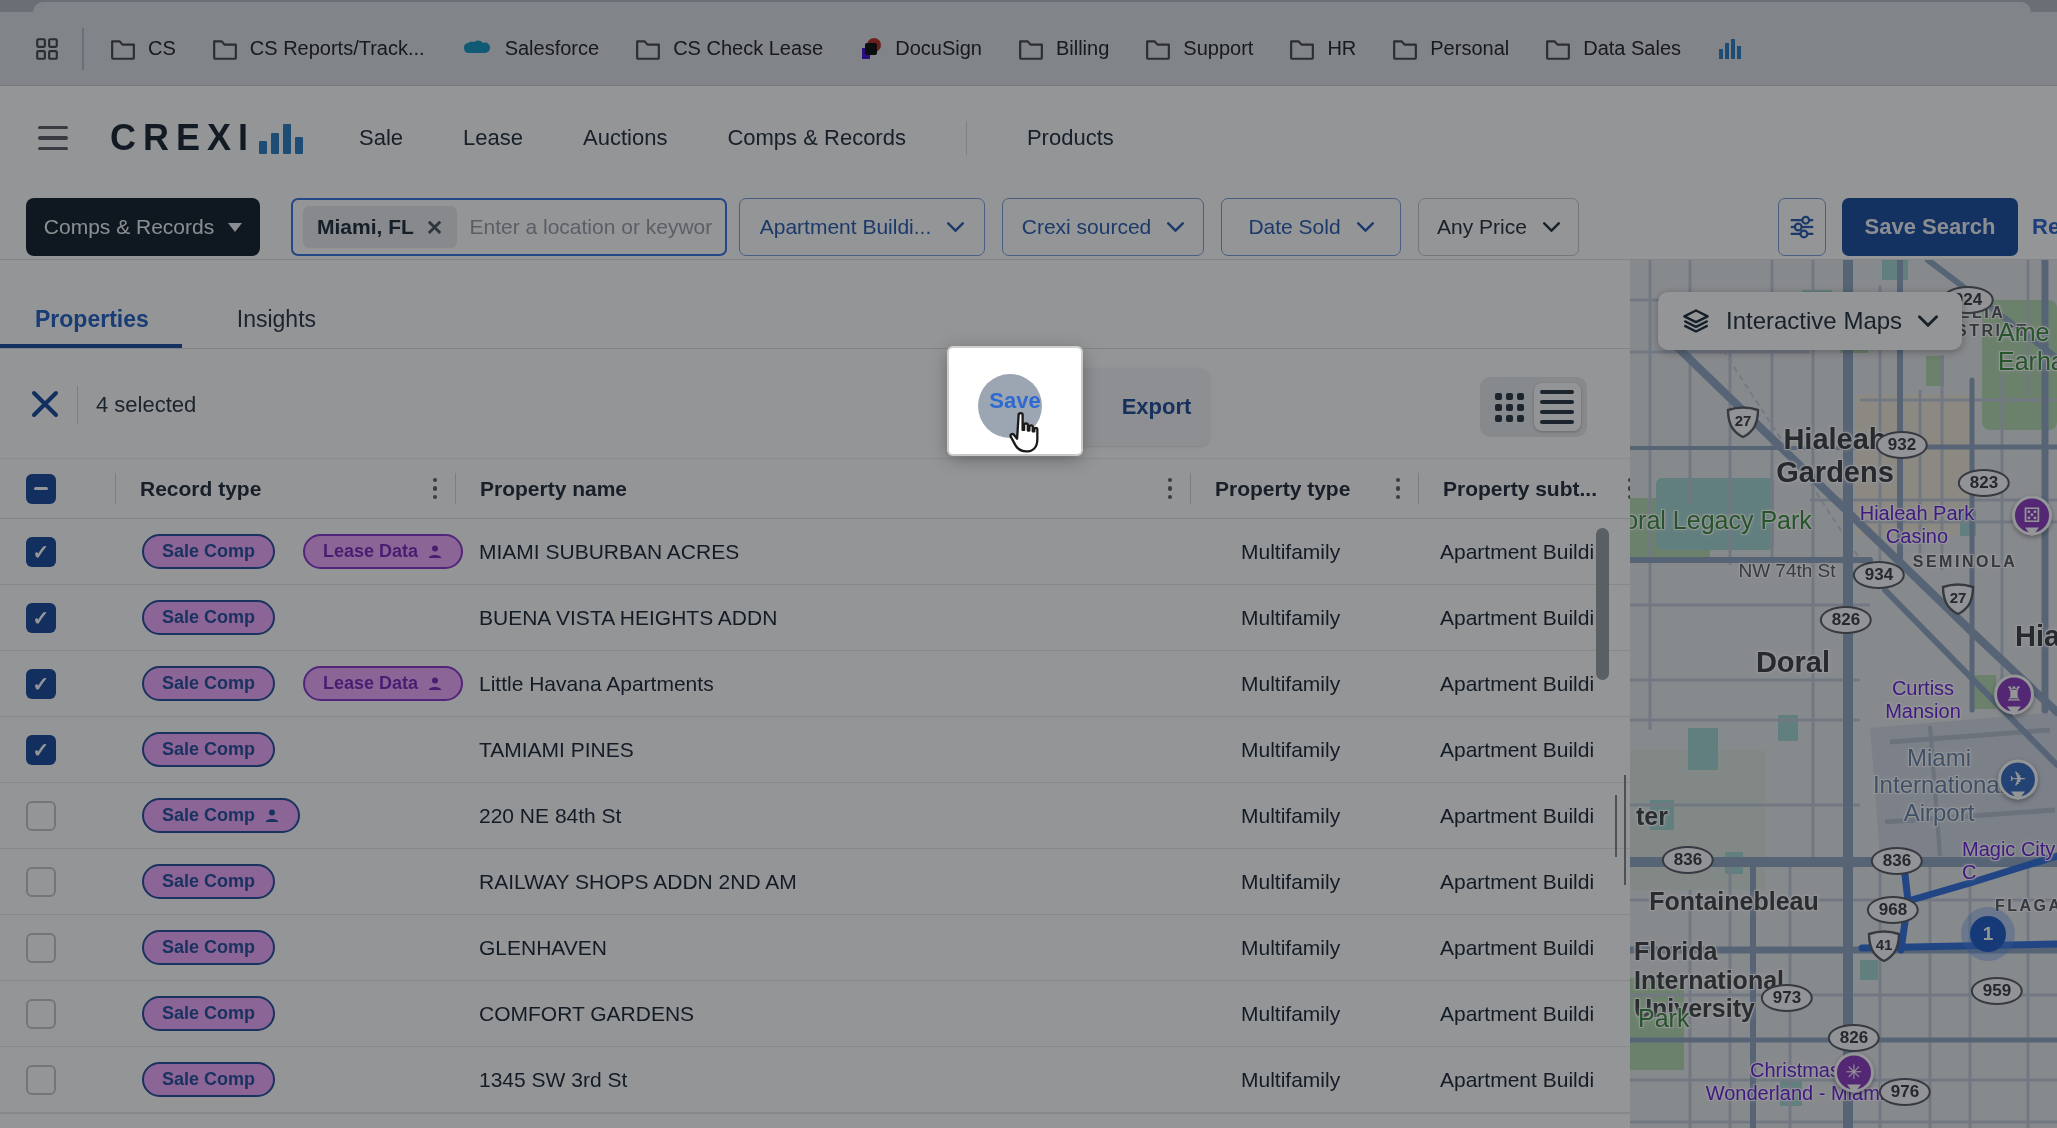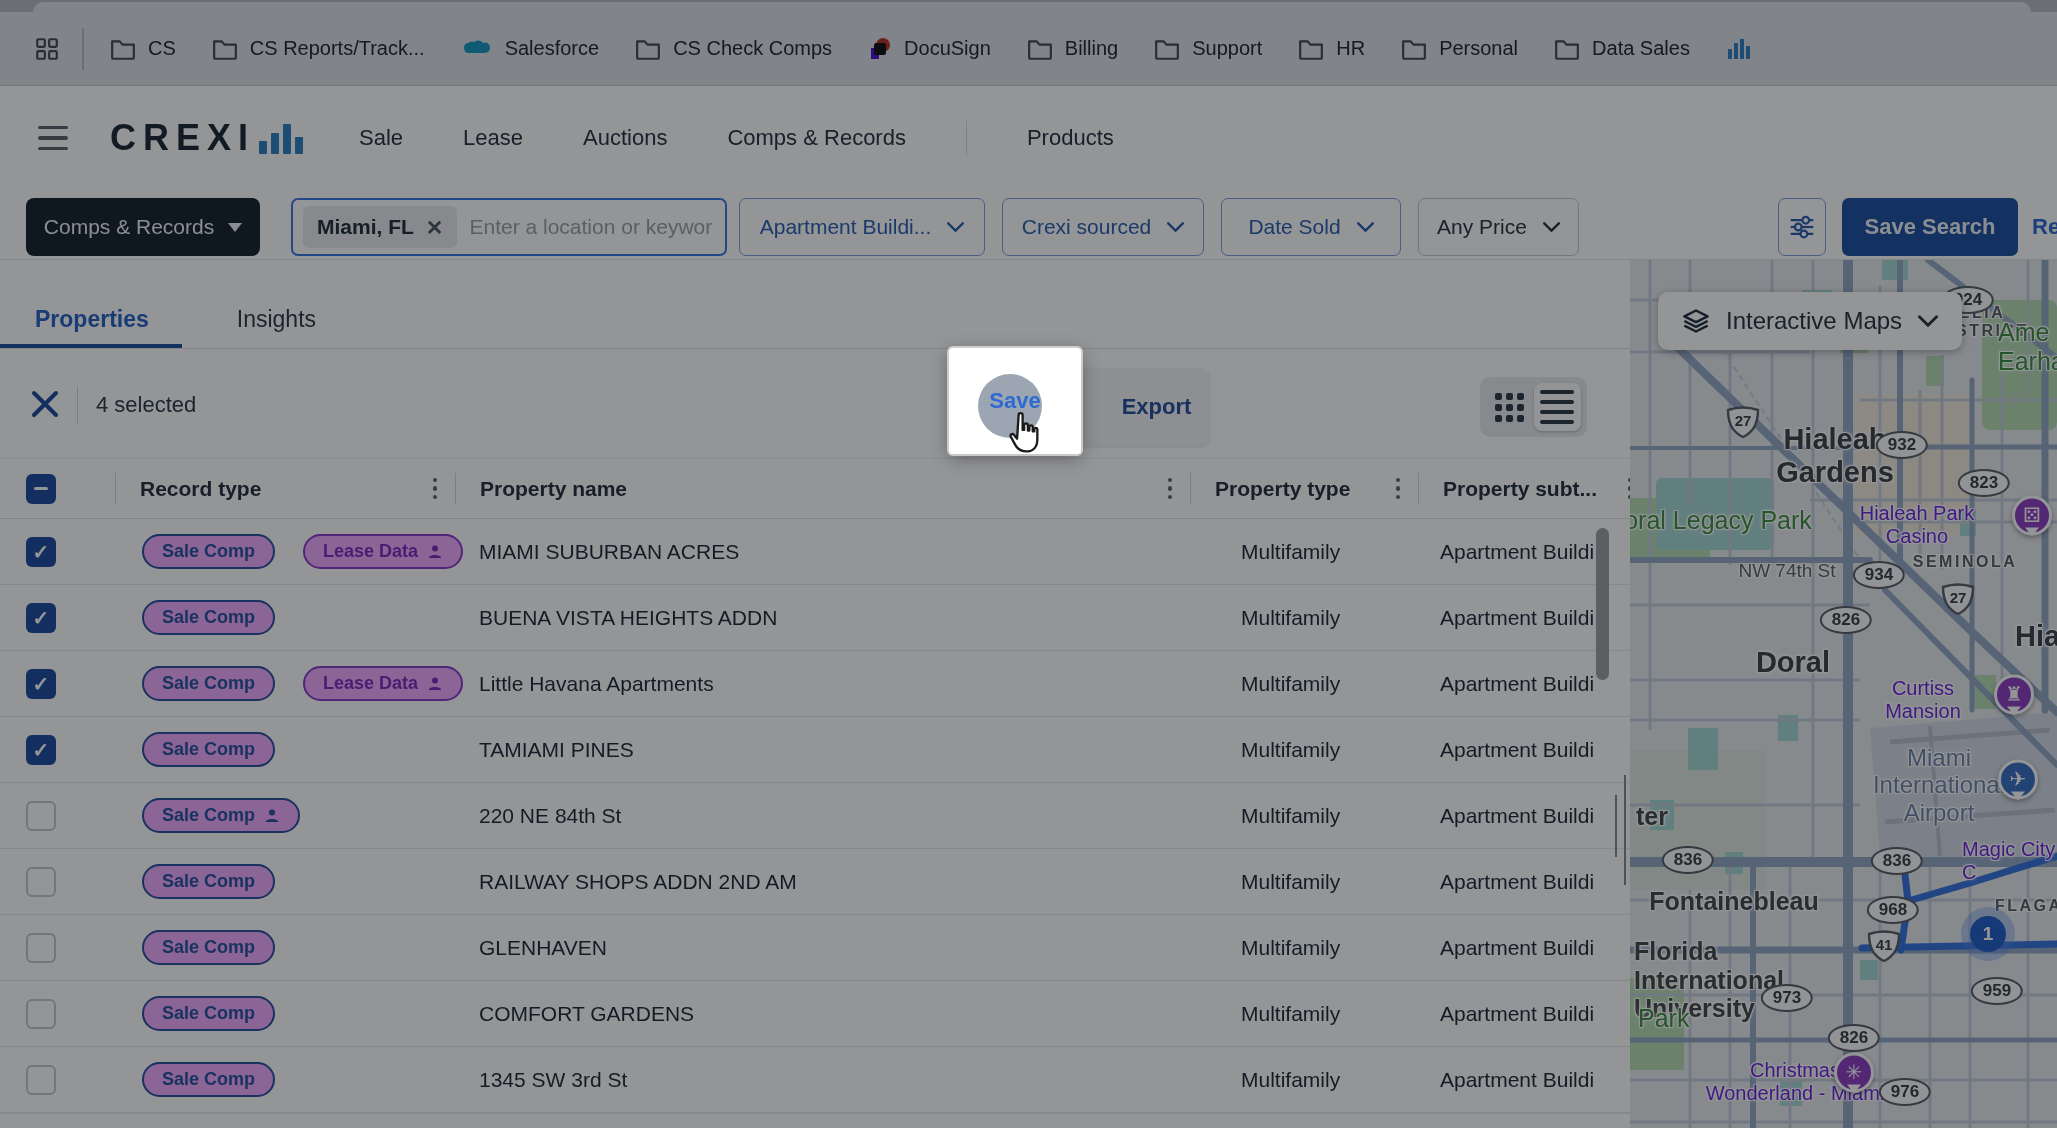--- a/index.html
+++ b/index.html
@@ -167,21 +167,21 @@
           </svg>
         </span>
         <span class="bm-label">Salesforce</span>
       </div>
       <div class="bm-item">
         <span class="bm-ic">
           <svg width="26" height="22" viewBox="0 0 24 20" fill="none" stroke="#45484c" stroke-width="2" stroke-linejoin="round">
             <path d="M2 3 h7 l2.5 3 H22 v12 a1 1 0 0 1 -1 1 H3 a1 1 0 0 1 -1 -1 Z"></path>
           </svg>
         </span>
-        <span class="bm-label">CS Check Comps</span>
+        <span class="bm-label">CS Check Lease</span>
       </div>
       <div class="bm-item">
         <span class="bm-ic">
           <svg width="24" height="24" viewBox="0 0 24 24">
             <rect x="3" y="11" width="8" height="11" fill="#4b0fd4"></rect>
             <circle cx="15" cy="8" r="7" fill="#b83228"></circle>
             <rect x="6" y="6" width="12" height="12" rx="2" fill="#101114"></rect>
           </svg>
         </span>
         <span class="bm-label">DocuSign</span>

